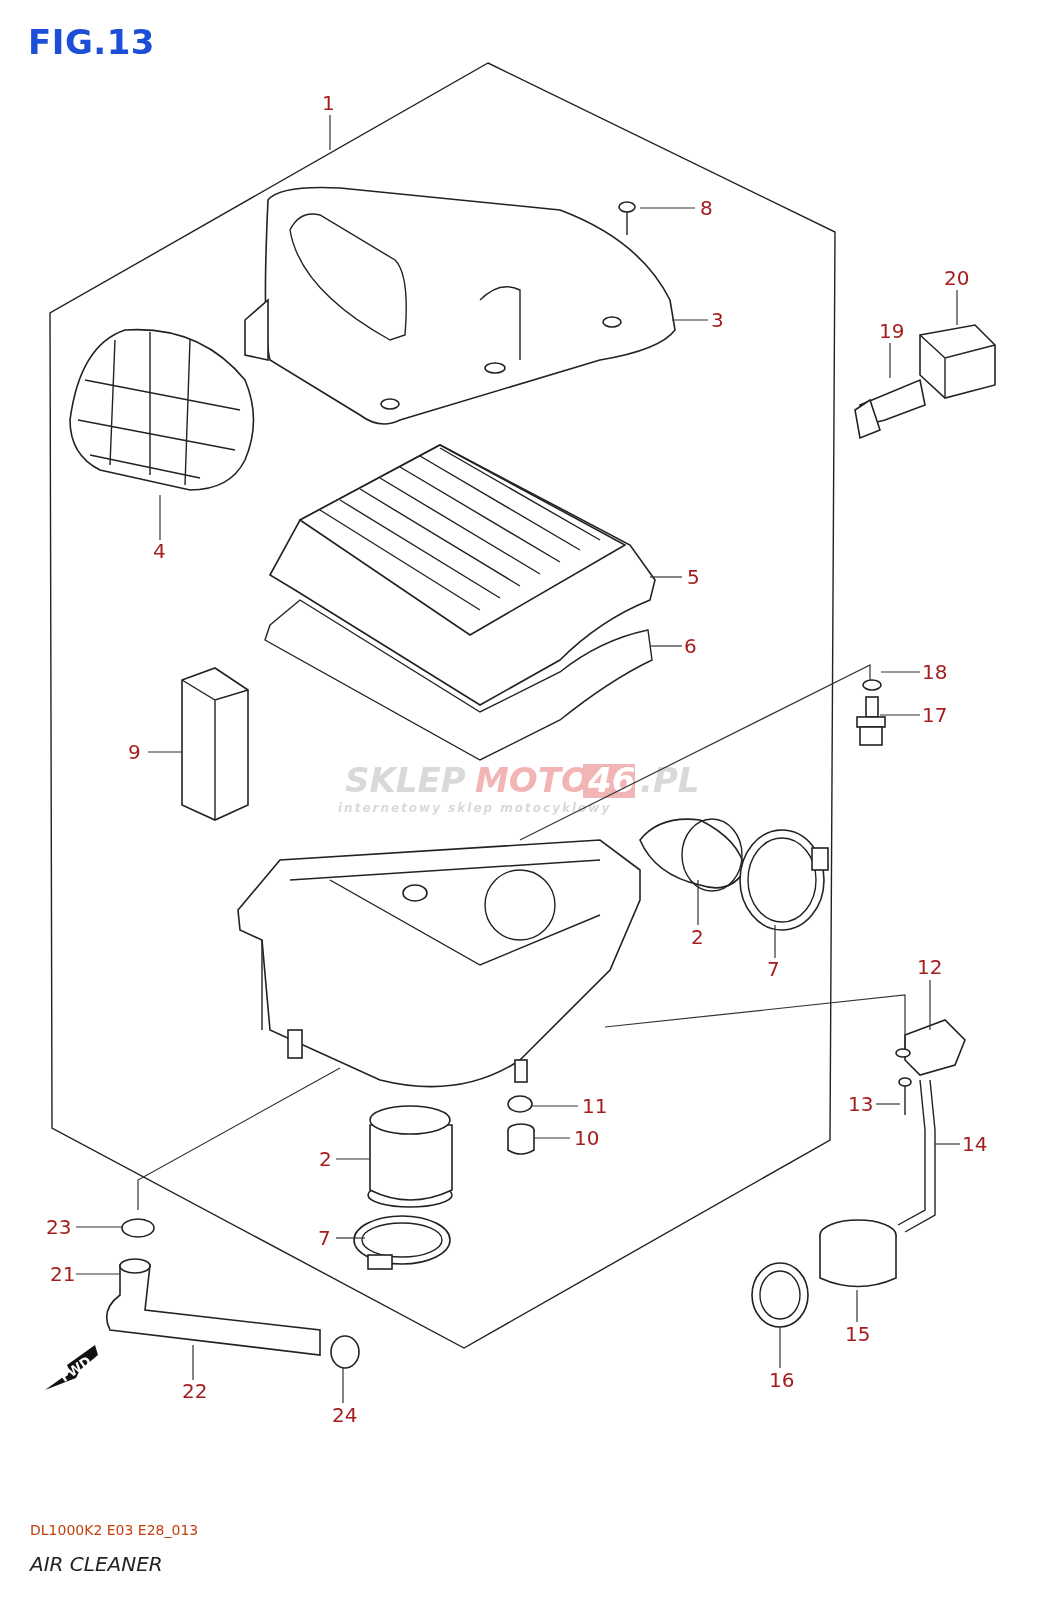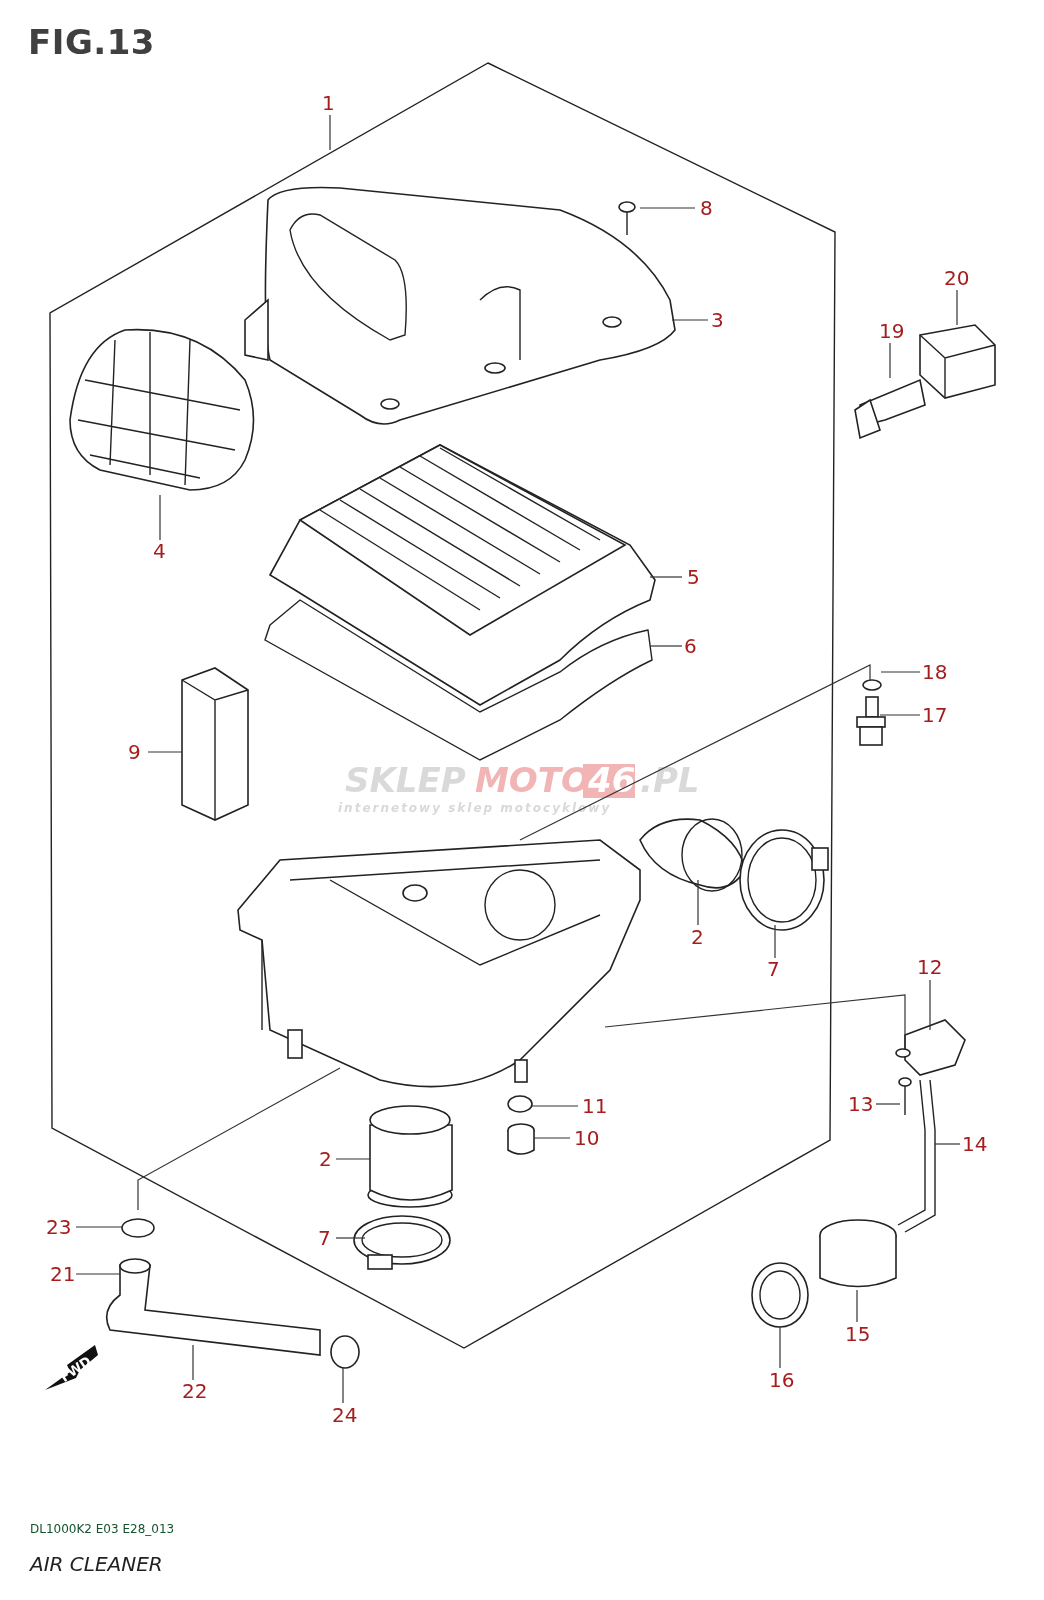--- a/index.html
+++ b/index.html
@@ -1,18 +1,18 @@
 <!DOCTYPE html>
 <html><head>
 <meta charset="utf-8">
 <style>
   html,body{margin:0;padding:0;background:#fff;}
   body{width:1044px;height:1600px;position:relative;overflow:hidden;font-family:"DejaVu Sans",sans-serif;}
-  #title{position:absolute;left:28px;top:22px;font-size:34px;font-weight:bold;color:#404040;letter-spacing:0.5px;text-align:center;}
-  #footer1{position:absolute;left:30px;top:1522px;font-size:12px;color:#14532d;}
+  #title{position:absolute;left:28px;top:22px;font-size:34px;font-weight:bold;color:#1d4ed8;letter-spacing:0.5px;text-align:center;}
+  #footer1{position:absolute;left:30px;top:1522px;font-size:14px;color:#c2410c;}
   #footer2{position:absolute;left:30px;top:1552px;font-size:20px;color:#222;font-style:italic;}
   svg{position:absolute;left:0;top:0;}
   .ln{fill:none;stroke:#222;stroke-width:1.4;}
   .pt{fill:#fff;stroke:#222;stroke-width:1.6;}
   .lbl{font-family:"DejaVu Sans",sans-serif;font-size:20px;fill:#a51d1d;}
   .lead{stroke:#333;stroke-width:1.2;fill:none;}
   .wm1{font-family:"DejaVu Sans",sans-serif;font-size:34px;font-weight:bold;font-style:italic;fill:#d9d9d9;}
   .wm2{font-family:"DejaVu Sans",sans-serif;font-size:34px;font-weight:bold;font-style:italic;fill:#f2b5b5;}
   .wm3{font-family:"DejaVu Sans",sans-serif;font-size:12px;font-style:italic;font-weight:bold;fill:#d9d9d9;letter-spacing:2px;}
 </style>

